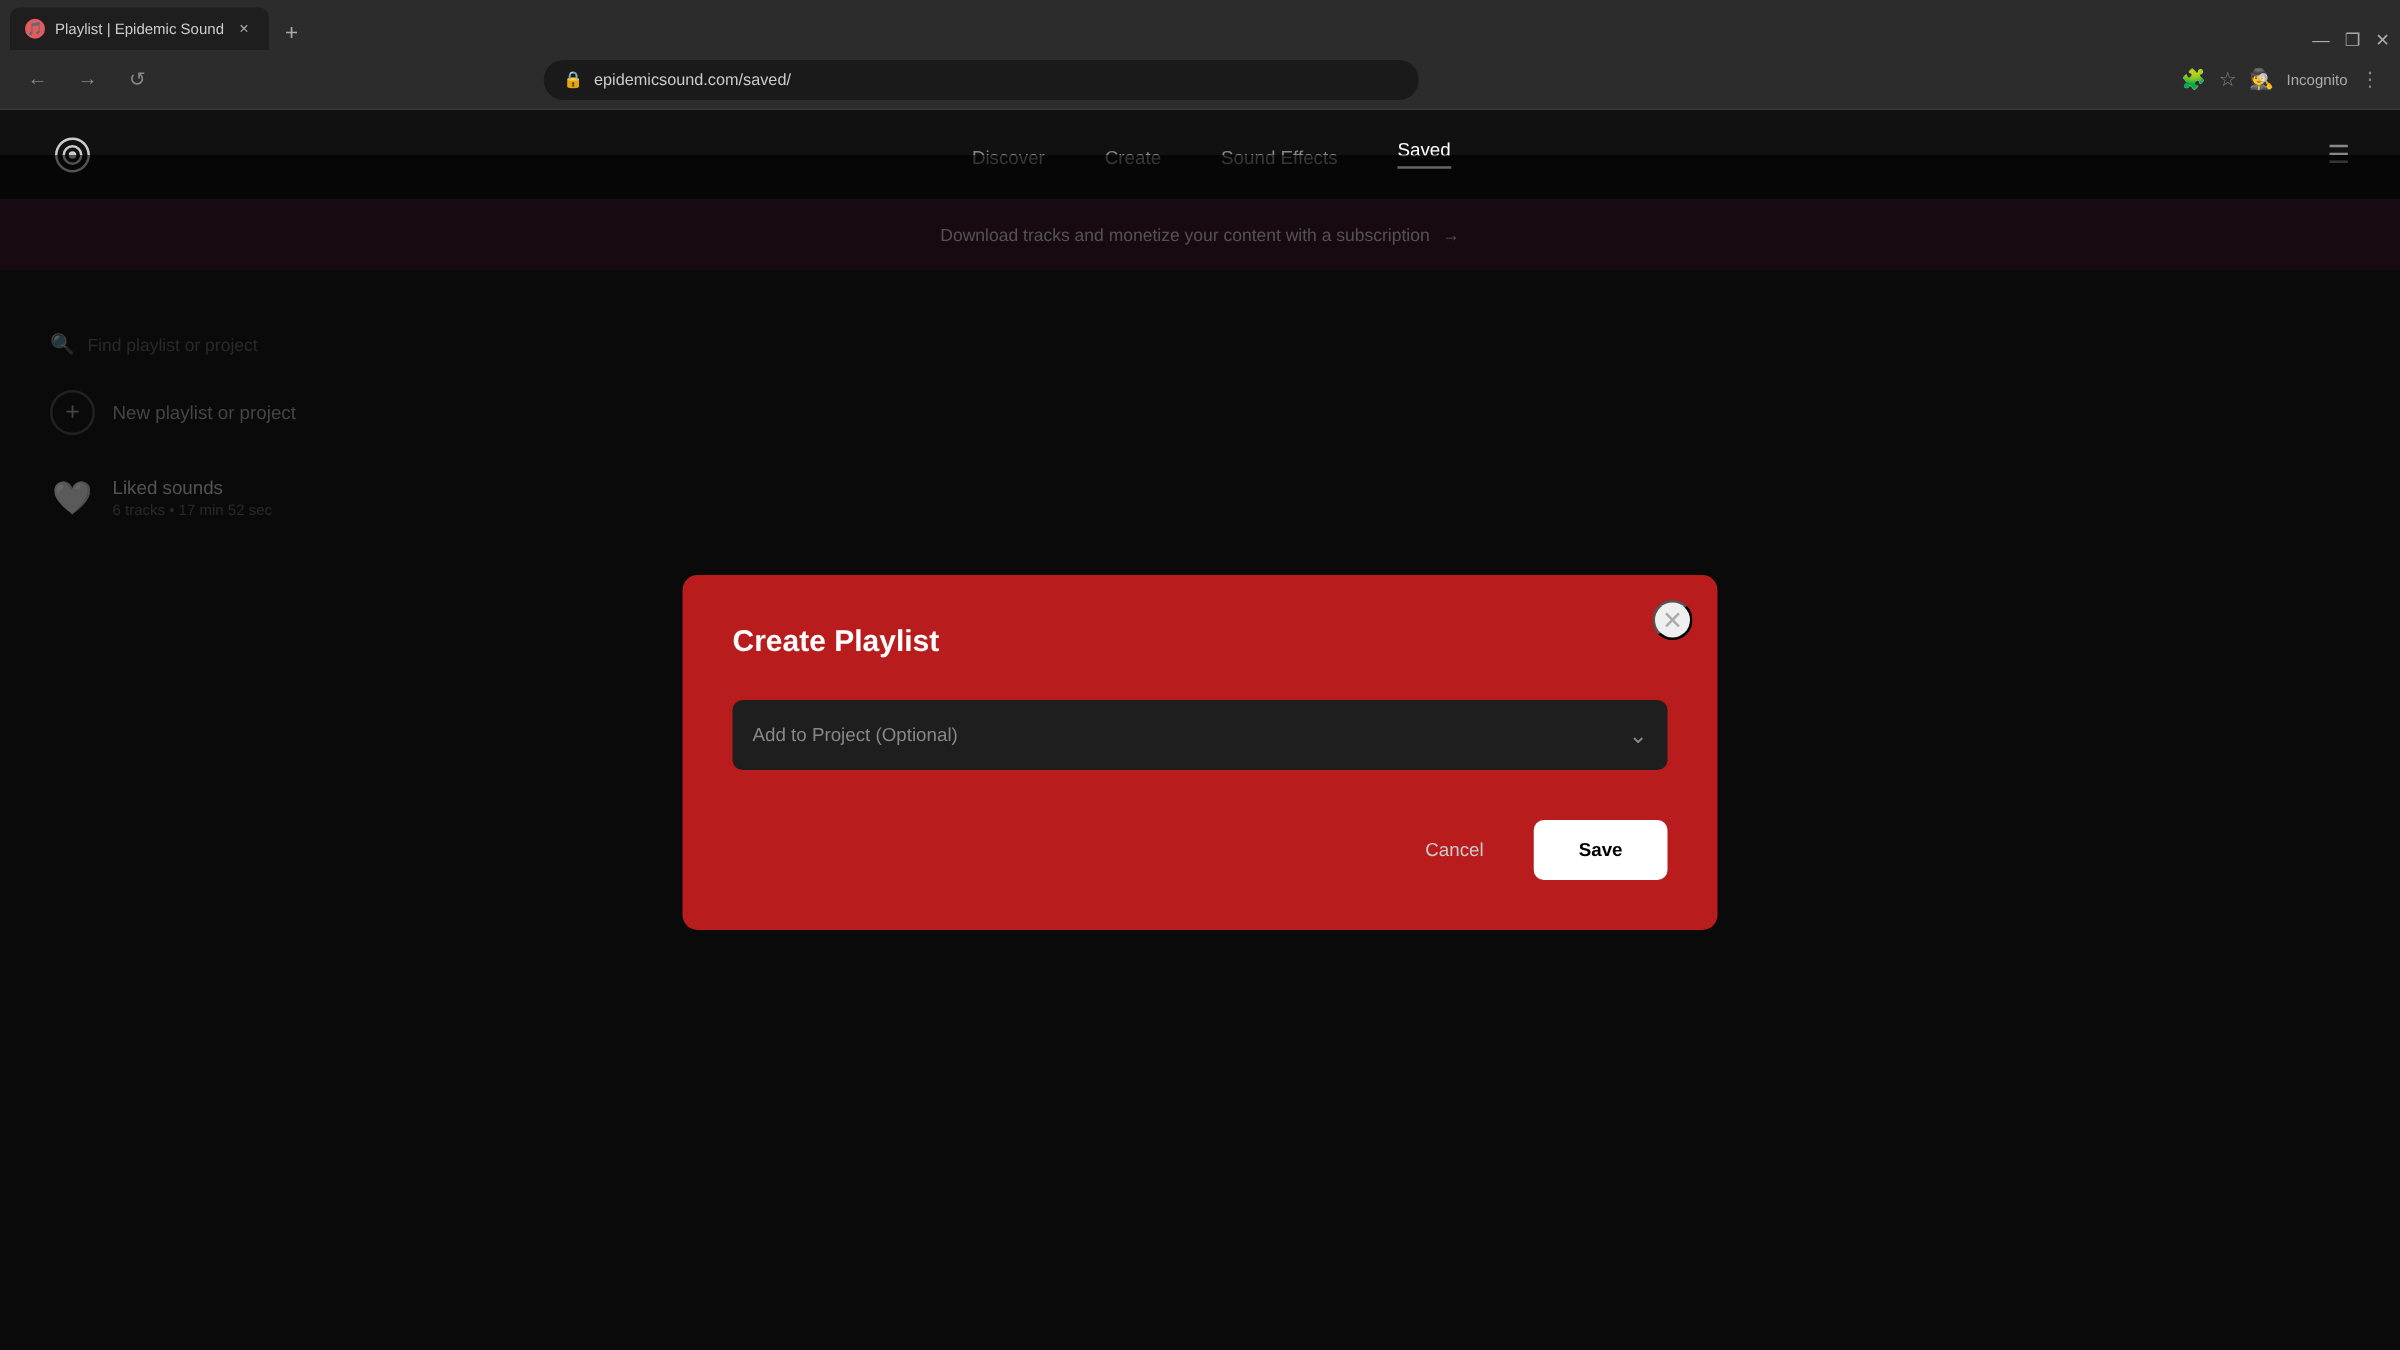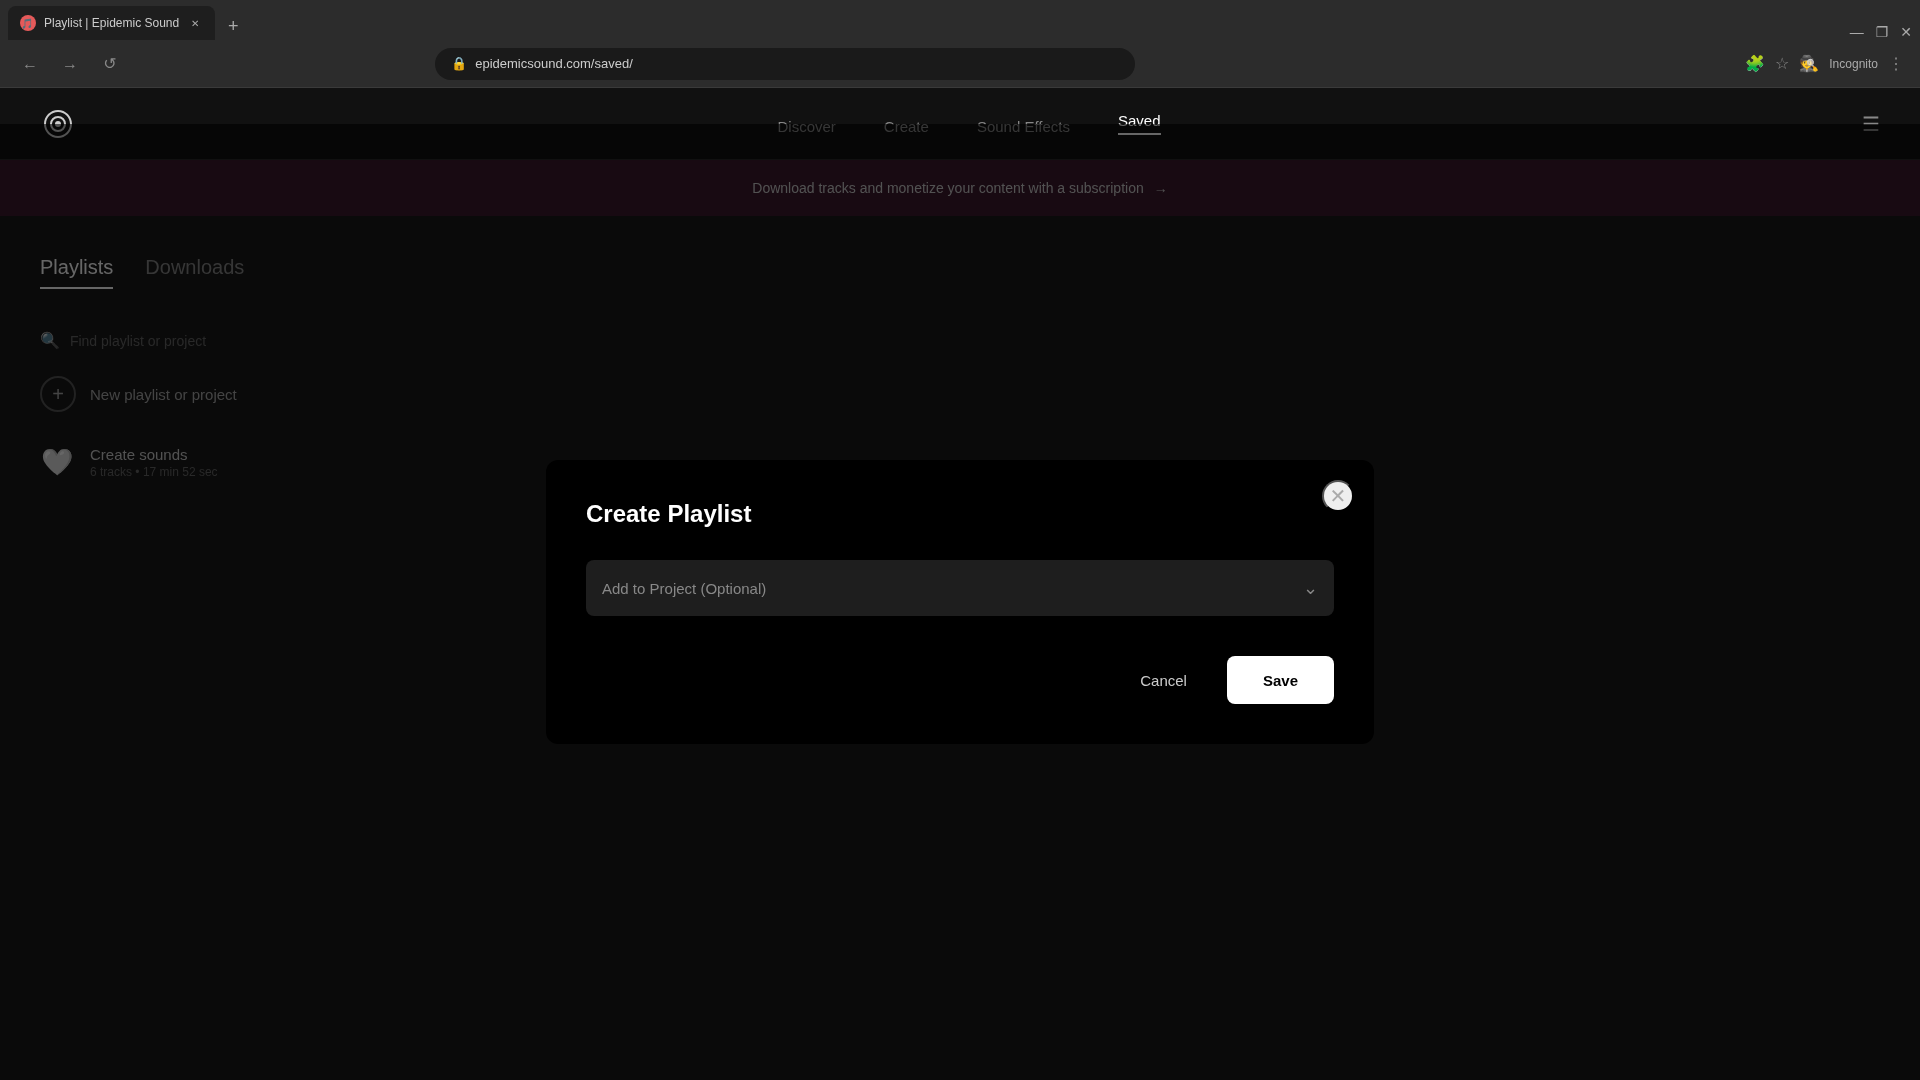--- a/index.html
+++ b/index.html
@@ -269,21 +269,21 @@
       left: 0;
       right: 0;
       bottom: 0;
       background: rgba(0,0,0,0.6);
       display: flex;
       align-items: center;
       justify-content: center;
       z-index: 100;
     }
     .modal {
-      background: #000000;
+      background: #b91c1c;
       border-radius: 12px;
       width: 828px;
       padding: 40px;
       position: relative;
     }
     .modal-title {
       font-size: 24px;
       color: #fff;
       font-weight: 600;
       margin-bottom: 32px;
@@ -417,39 +417,35 @@
     <span class="hamburger">☰</span>
   </div>
 
   <div class="banner">
     <span>Download tracks and monetize your content with a subscription</span>
     <span class="banner-arrow">→</span>
   </div>
 
   <div class="page-content">
 
-    <div class="page-tabs">
-      <span class="page-tab active">Playlists</span>
-      <span class="page-tab">Downloads</span>
-    </div>
 
     <div class="sidebar-search">
       <span class="search-icon">🔍</span>
       <span>Find playlist or project</span>
     </div>
 
     <div class="new-playlist">
       <div class="plus-icon">+</div>
       <span class="new-playlist-label">New playlist or project</span>
     </div>
 
     <div class="liked-sounds">
       <div class="heart-icon">🤍</div>
       <div class="liked-info">
-        <div class="liked-title">Create sounds</div>
+        <div class="liked-title">Liked sounds</div>
         <div class="liked-meta">6 tracks • 17 min 52 sec</div>
       </div>
     </div>
   </div>
 </div>
 
 <div class="modal-overlay">
   <div class="modal">
     <h2 class="modal-title">Create Playlist</h2>
     <button class="modal-close">✕</button>

